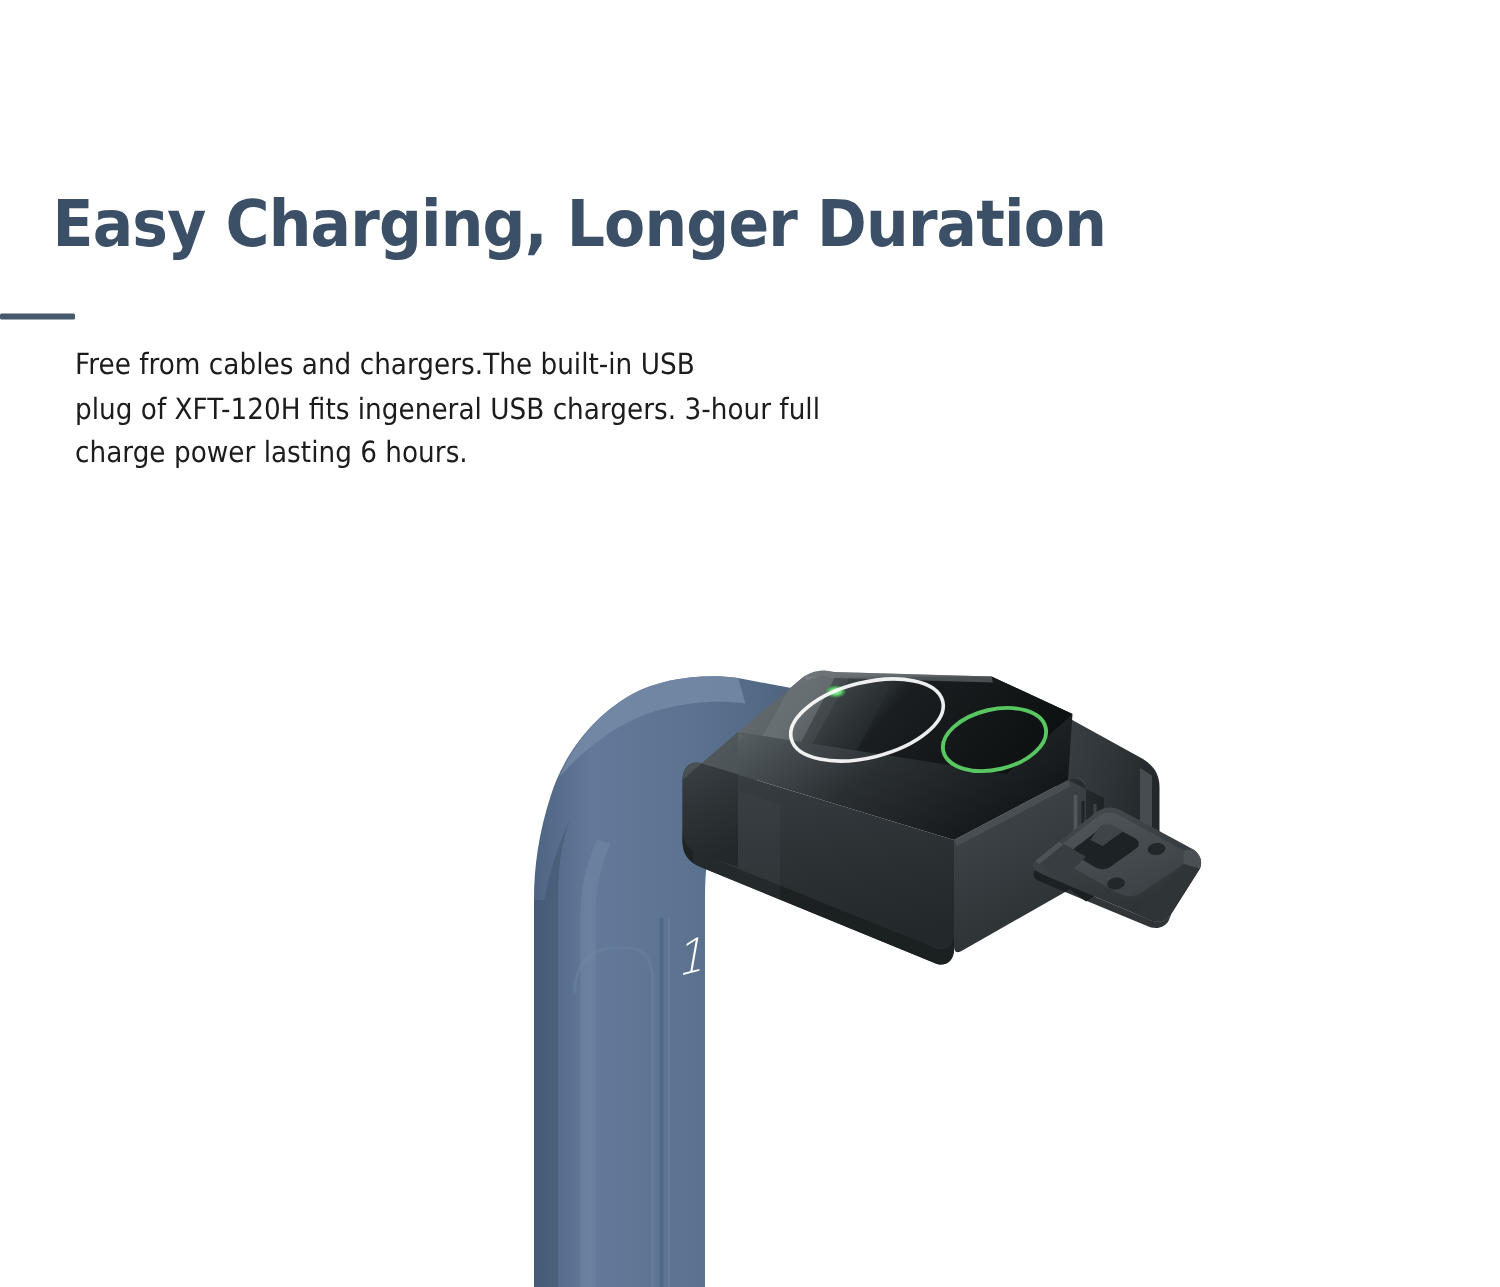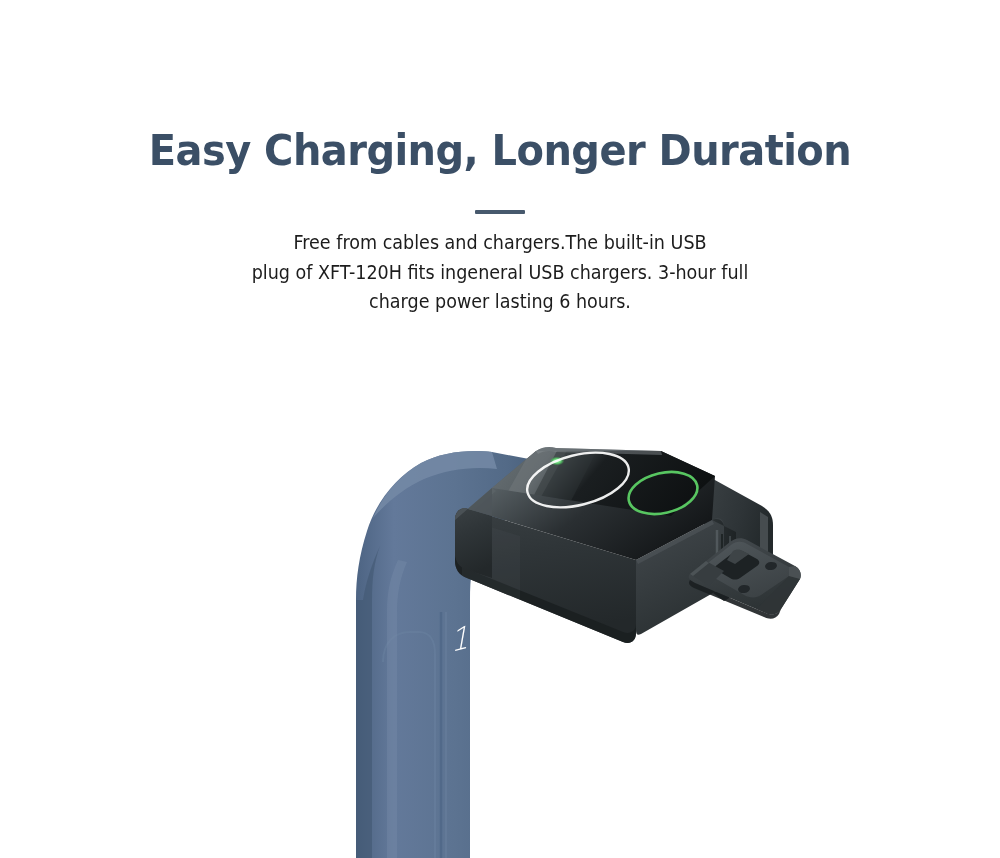--- a/index.html
+++ b/index.html
@@ -18,21 +18,20 @@
     background: #ffffff;
     overflow: hidden;
   }
 
   
   .hero-text {
     position: absolute;
     left: 0;
     top: 0;
     width: 1000px;
-    text-align: center;
   }
   .hero-title {
     margin: 0;
     padding-top: 126px;
     font-family: "DejaVu Sans", "Liberation Sans", sans-serif;
     font-size: 43px;
     font-weight: 700;
     letter-spacing: -0.6px;
     color: #3b4f66;
     line-height: 1.12;

